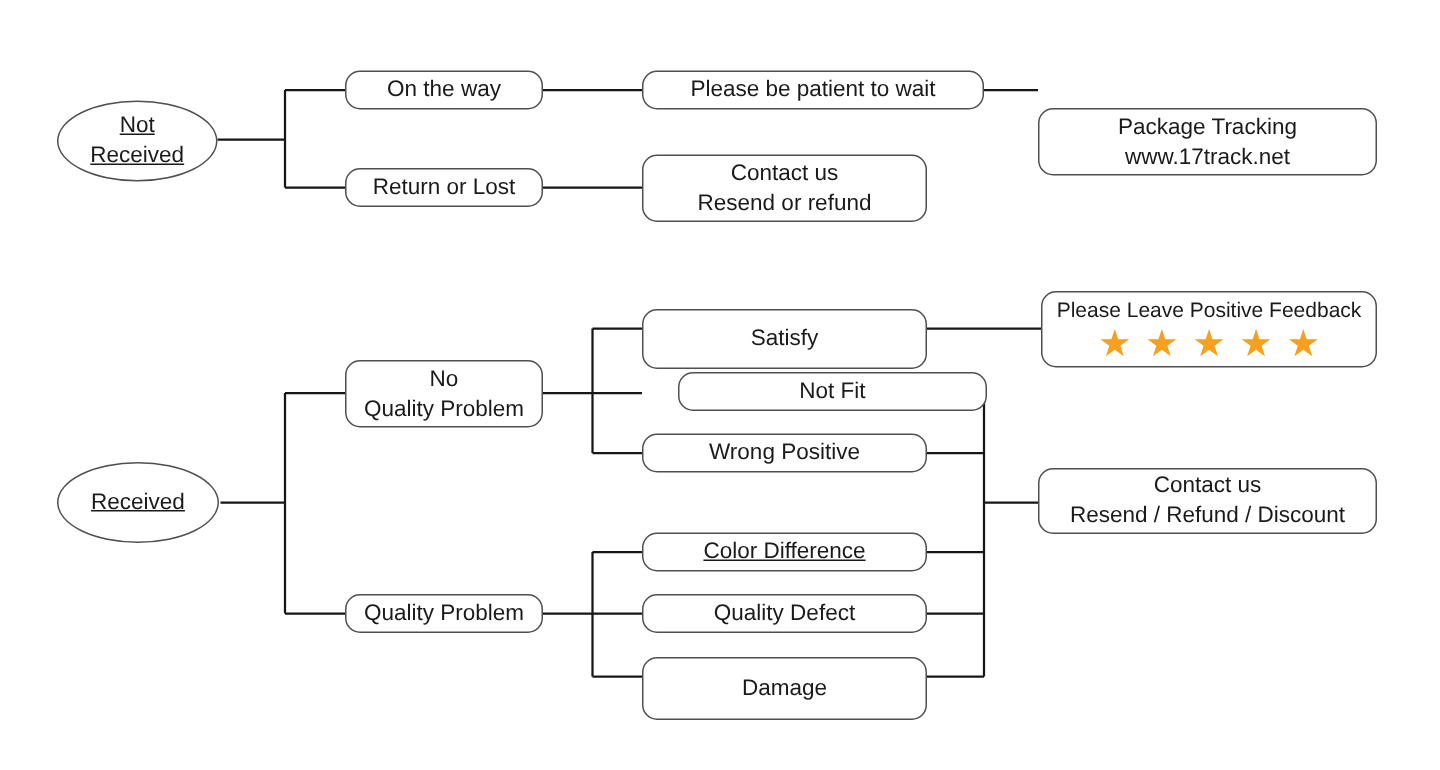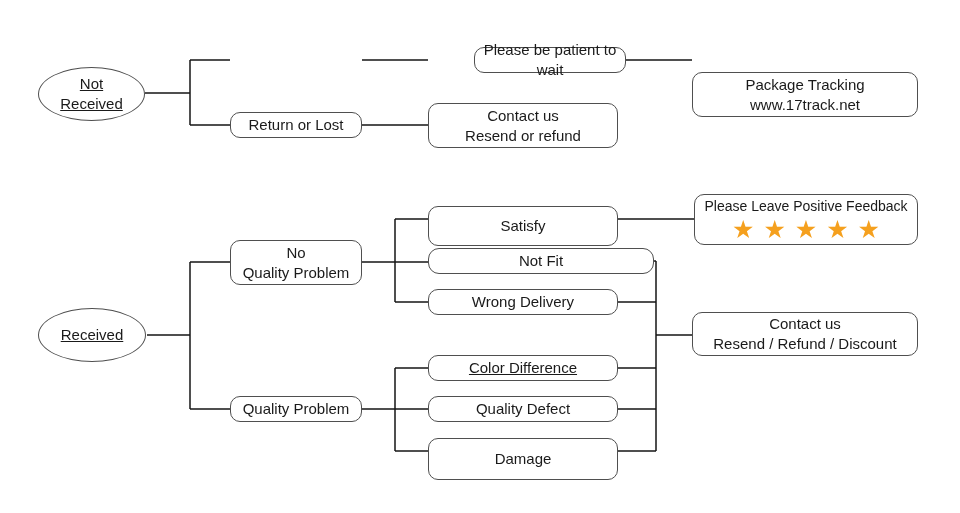--- a/index.html
+++ b/index.html
@@ -60,26 +60,29 @@
     <path d="M145 93 H190 M190 60 V125 M190 60 H230 M190 125 H230 M362 60 H428 M618 60 H692 M362 125 H428"></path>
     <path d="M147 335 H190 M190 262 V409 M190 262 H230 M190 409 H230 M362 262 H428 M395 219 V302 M395 219 H428 M395 302 H428 M362 409 H428 M395 368 V451 M395 368 H428 M395 451 H428"></path>
     <path d="M618 219 H694 M618 261 H656 M618 302 H656 M618 368 H656 M618 409 H656 M618 451 H656 M656 261 V451 M656 335 H692"></path>
   </svg>
 
   <div class="node ellipse" style="left:38px; top:67px; width:107px; height:54px;">
     <span class="lbl">Not
 Received</span>
   </div>
 
+  <div class="node rect" style="left:230px; top:47px; width:132px; height:26px;">
+    <span class="lbl">On the way</span>
+  </div>
 
   <div class="node rect" style="left:230px; top:112px; width:132px; height:26px;">
     <span class="lbl">Return or Lost</span>
   </div>
 
-  <div class="node rect" style="left:428px; top:47px; width:152px; height:26px;margin-left:46px;">
+  <div class="node rect" style="left:428px; top:47px; width:228px; height:26px;">
     <span class="lbl">Please be patient to wait</span>
   </div>
 
   <div class="node rect" style="left:692px; top:38px; width:226px; height:45px;margin-top:34px;">
     <span class="lbl">Package Tracking
 www.17track.net</span>
   </div>
 
   <div class="node rect" style="left:428px; top:103px; width:190px; height:45px;">
     <span class="lbl">Contact us
@@ -96,26 +99,26 @@
   </div>
 
   <div class="node rect" style="left:230px; top:396px; width:132px; height:26px;">
     <span class="lbl">Quality Problem</span>
   </div>
 
   <div class="node rect" style="left:428px; top:206px; width:190px; height:40px;text-align:right;">
     <span class="lbl">Satisfy</span>
   </div>
 
-  <div class="node rect" style="left:428px; top:248px; width:226px; height:26px;border-radius:11px;">
+  <div class="node rect" style="left:452px; top:248px; width:206px; height:26px;">
     <span class="lbl">Not Fit</span>
   </div>
 
   <div class="node rect" style="left:428px; top:289px; width:190px; height:26px;">
-    <span class="lbl">Wrong Delivery</span>
+    <span class="lbl">Wrong Positive</span>
   </div>
 
   <div class="node rect" style="left:694px; top:194px; width:224px; height:51px;">
     <span class="lbl-sm">Please Leave Positive Feedback</span>
     <span class="stars">★★★★★</span>
   </div>
 
   <div class="node rect" style="left:692px; top:312px; width:226px; height:44px;">
     <span class="lbl">Contact us
 Resend / Refund / Discount</span>

